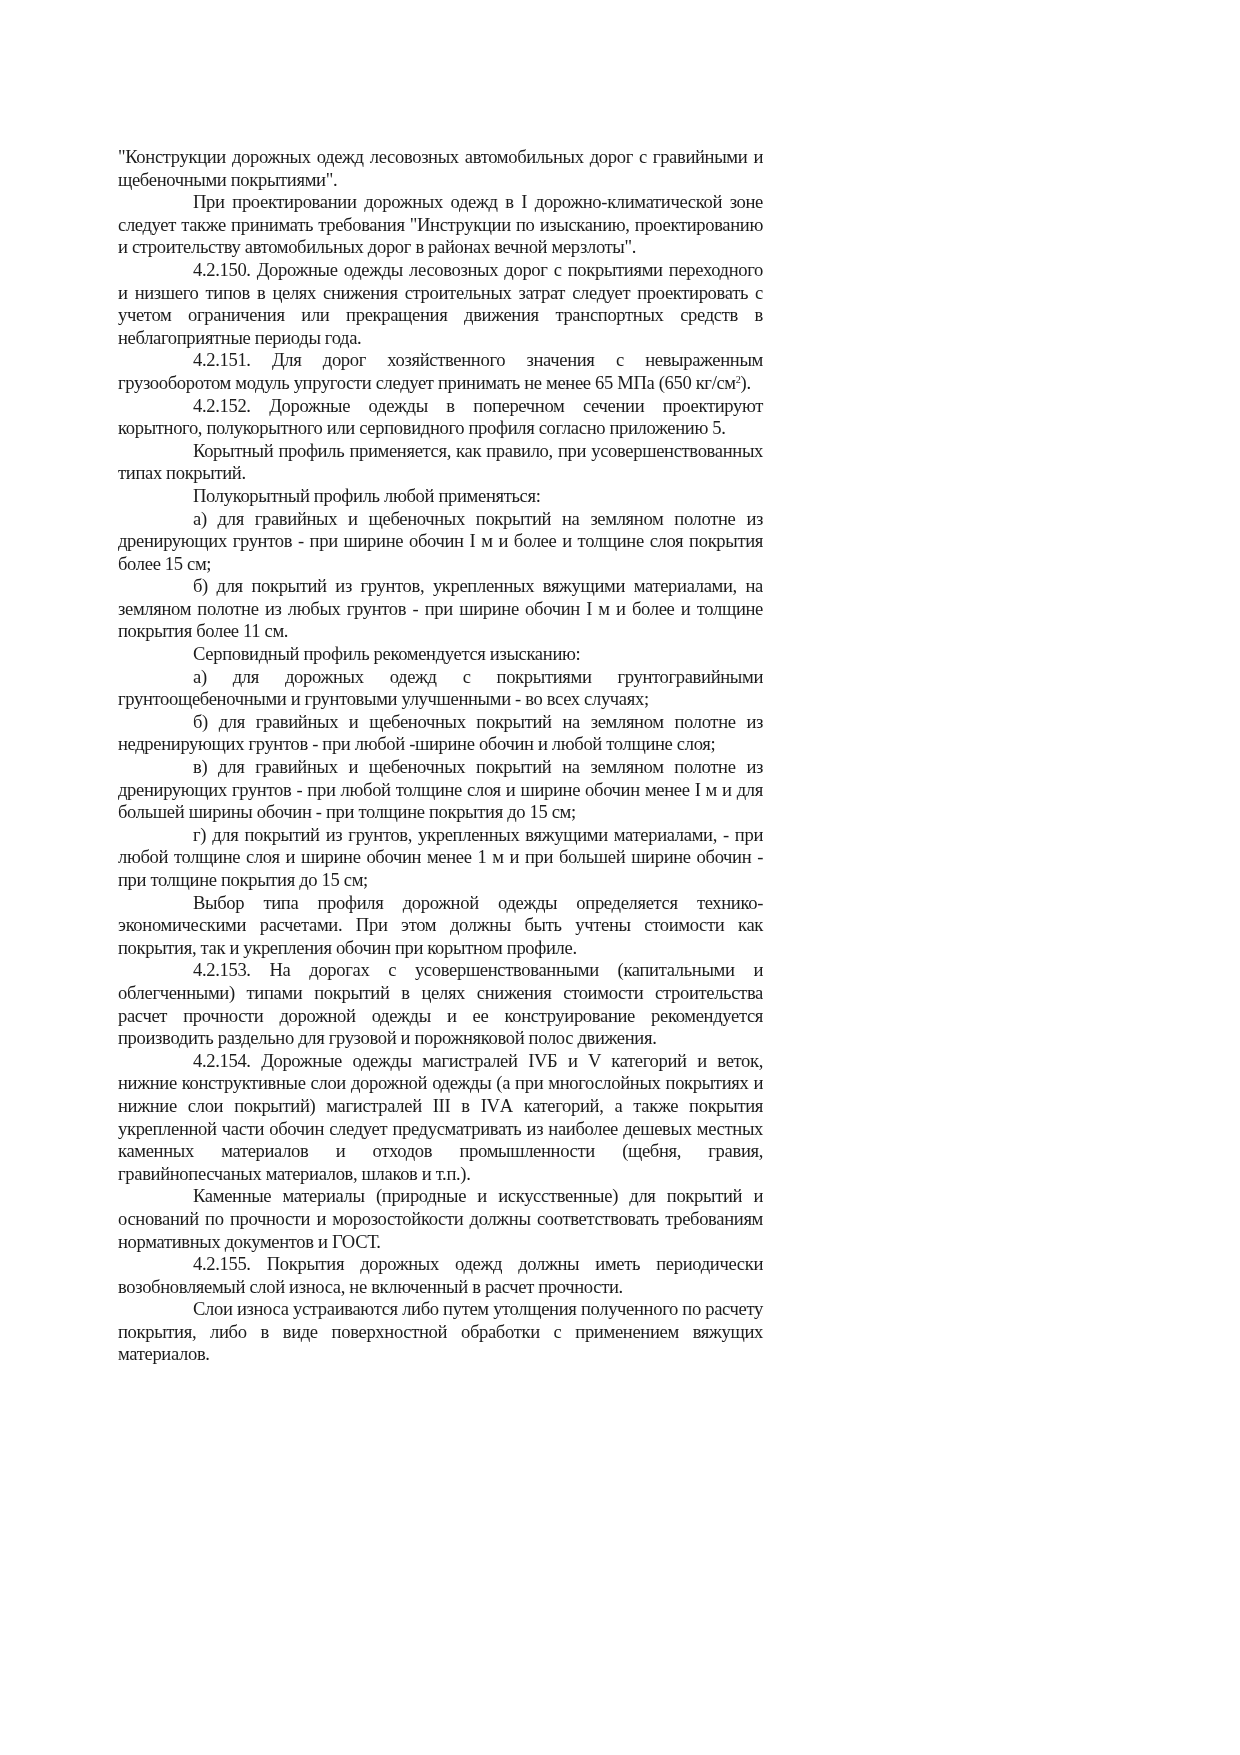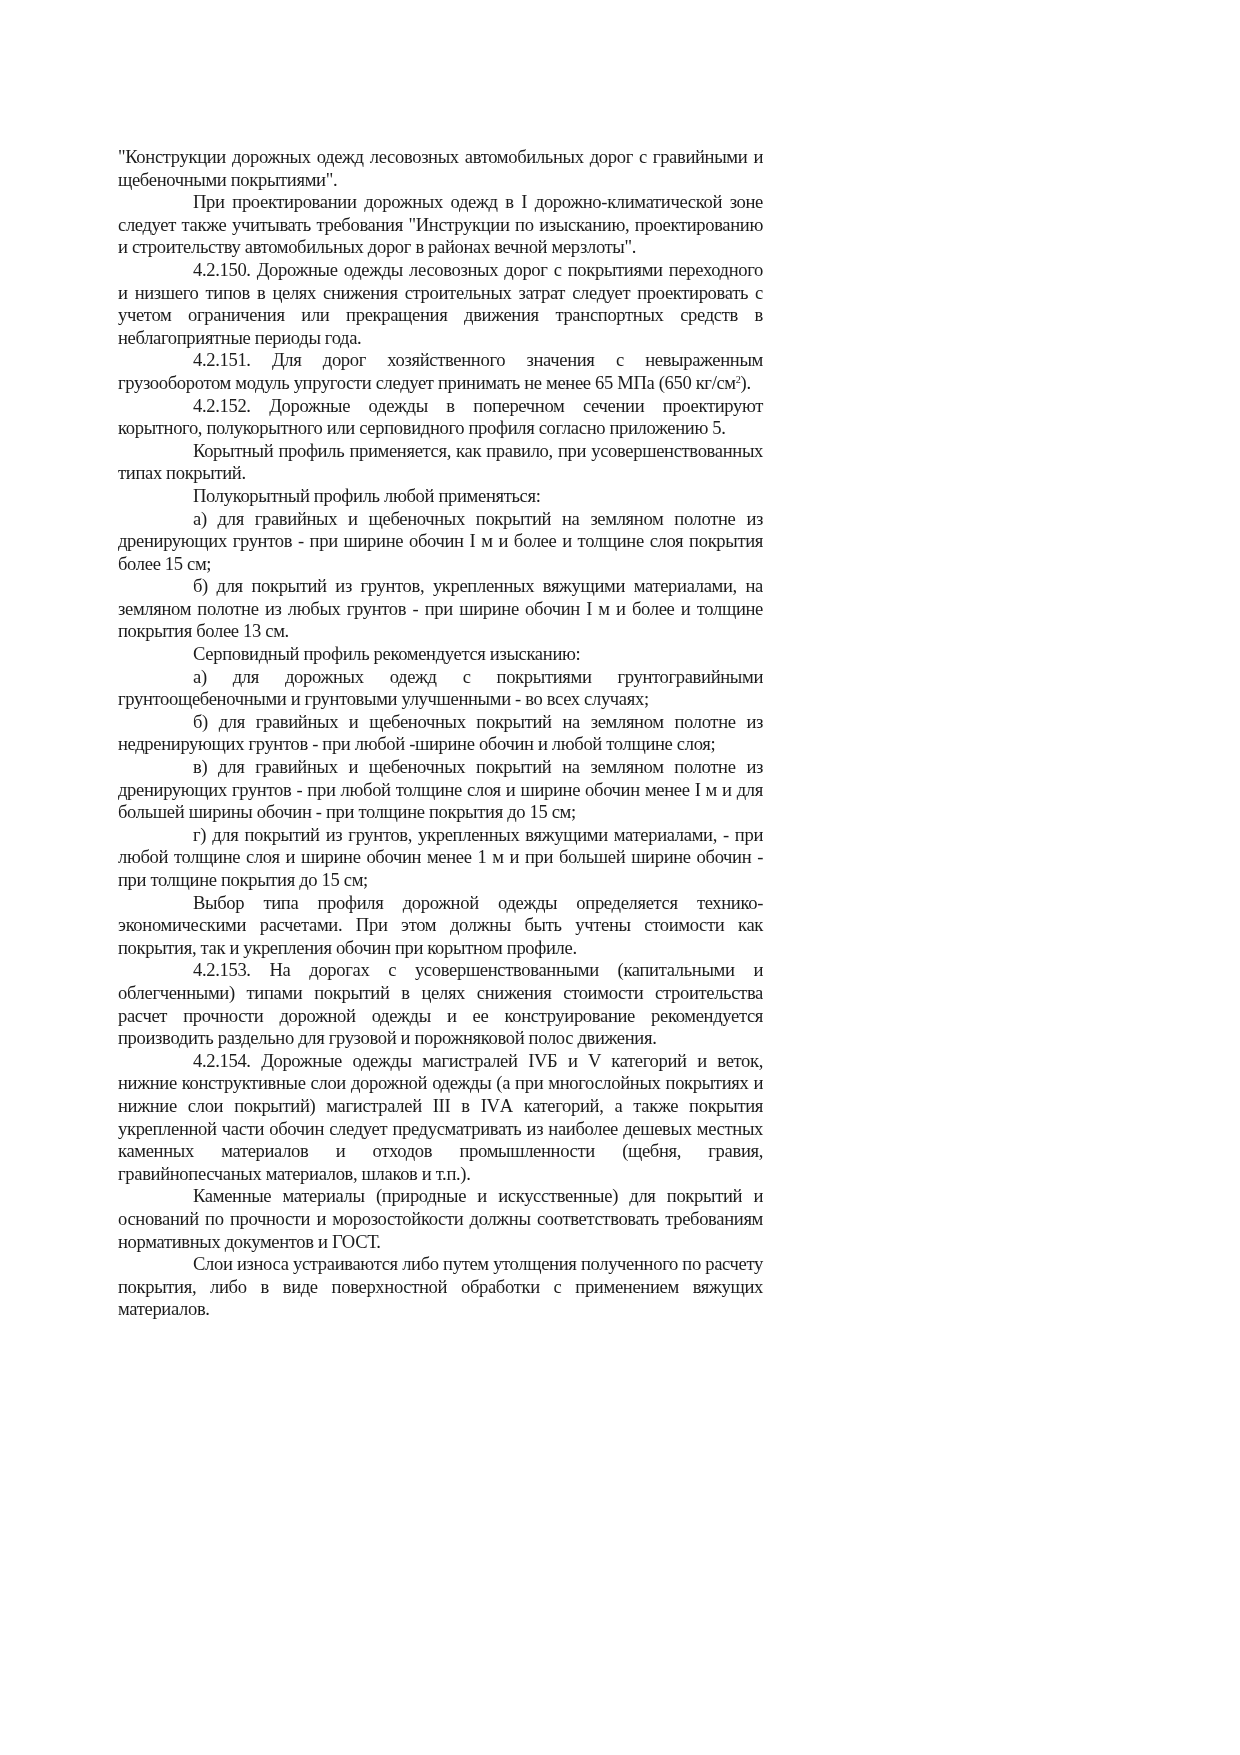--- a/index.html
+++ b/index.html
@@ -24,31 +24,32 @@
     hyphens: none;
   }
   .p.indent { text-indent: 75px; }
   sup { font-size: 0.55em; line-height: 0; vertical-align: 0.6em; }
 </style>
 </head>
 <body>
 
 <div class="page">
   <p class="p">"Конструкции дорожных одежд лесовозных автомобильных дорог с гравийными и щебеночными покрытиями".</p>
-  <p class="p indent">При проектировании дорожных одежд в I дорожно-климатической зоне следует также учитывать требования "Инструкции по изысканию, проектированию и строительству автомобильных дорог в районах вечной мерзлоты".</p>
+  <p class="p indent">При проектировании дорожных одежд в I дорожно-климатической зоне следует также принимать требования "Инструкции по изысканию, проектированию и строительству автомобильных дорог в районах вечной мерзлоты".</p>
   <p class="p indent">4.2.150. Дорожные одежды лесовозных дорог с покрытиями переходного и низшего типов в целях снижения строительных затрат следует проектировать с учетом ограничения или прекращения движения транспортных средств в неблагоприятные периоды года.</p>
   <p class="p indent"><span>4.2.151. Для дорог хозяйственного значения с невыраженным грузооборотом модуль упругости следует принимать не менее 65 МПа (650 кг/см</span><sup>2</sup><span>).</span></p>
   <p class="p indent">4.2.152. Дорожные одежды в поперечном сечении проектируют корытного, полукорытного или серповидного профиля согласно приложению 5.</p>
   <p class="p indent">Корытный профиль применяется, как правило, при усовершенствованных типах покрытий.</p>
   <p class="p indent">Полукорытный профиль любой применяться:</p>
   <p class="p indent">а) для гравийных и щебеночных покрытий на земляном полотне из дренирующих грунтов - при ширине обочин I м и более и толщине слоя покрытия более 15 см;</p>
-  <p class="p indent">б) для покрытий из грунтов, укрепленных вяжущими материалами, на земляном полотне из любых грунтов - при ширине обочин I м и более и толщине покрытия более 13 см.</p>
+  <p class="p indent">б) для покрытий из грунтов, укрепленных вяжущими материалами, на земляном полотне из любых грунтов - при ширине обочин I м и более и толщине покрытия более 11 см.</p>
   <p class="p indent">Серповидный профиль рекомендуется изысканию:</p>
   <p class="p indent">а) для дорожных одежд с покрытиями грунтогравийными грунтоощебеночными и грунтовыми улучшенными - во всех случаях;</p>
   <p class="p indent">б) для гравийных и щебеночных покрытий на земляном полотне из недренирующих грунтов - при любой -ширине обочин и любой толщине слоя;</p>
   <p class="p indent">в) для гравийных и щебеночных покрытий на земляном полотне из дренирующих грунтов - при любой толщине слоя и ширине обочин менее I м и для большей ширины обочин - при толщине покрытия до 15 см;</p>
   <p class="p indent">г) для покрытий из грунтов, укрепленных вяжущими материалами, - при любой толщине слоя и ширине обочин менее 1 м и при большей ширине обочин - при толщине покрытия до 15 см;</p>
   <p class="p indent">Выбор типа профиля дорожной одежды определяется технико-экономическими расчетами. При этом должны быть учтены стоимости как покрытия, так и укрепления обочин при корытном профиле.</p>
   <p class="p indent">4.2.153. На дорогах с усовершенствованными (капитальными и облегченными) типами покрытий в целях снижения стоимости строительства расчет прочности дорожной одежды и ее конструирование рекомендуется производить раздельно для грузовой и порожняковой полос движения.</p>
   <p class="p indent">4.2.154. Дорожные одежды магистралей IVБ и V категорий и веток, нижние конструктивные слои дорожной одежды (а при многослойных покрытиях и нижние слои покрытий) магистралей III в IVА категорий, а также покрытия укрепленной части обочин следует предусматривать из наиболее дешевых местных каменных материалов и отходов промышленности (щебня, гравия, гравийнопесчаных материалов, шлаков и т.п.).</p>
   <p class="p indent">Каменные материалы (природные и искусственные) для покрытий и оснований по прочности и морозостойкости должны соответствовать требованиям нормативных документов и ГОСТ.</p>
+  <p class="p indent">4.2.155. Покрытия дорожных одежд должны иметь периодически возобновляемый слой износа, не включенный в расчет прочности.</p>
   <p class="p indent">Слои износа устраиваются либо путем утолщения полученного по расчету покрытия, либо в виде поверхностной обработки с применением вяжущих материалов.</p>
 </div>
 
 </body></html>

